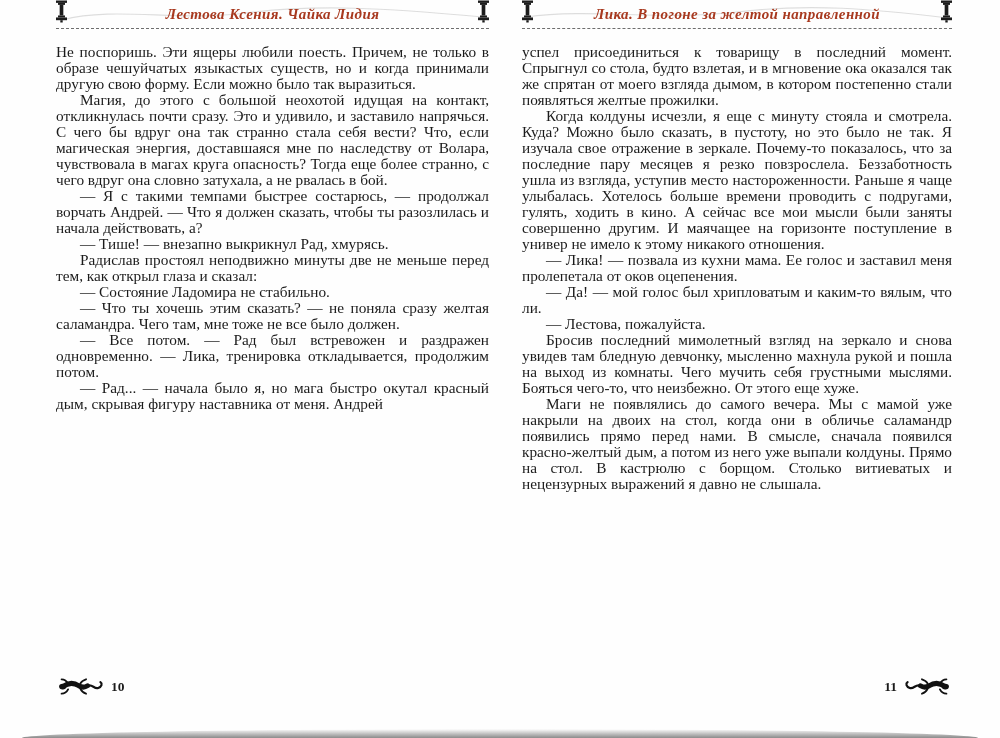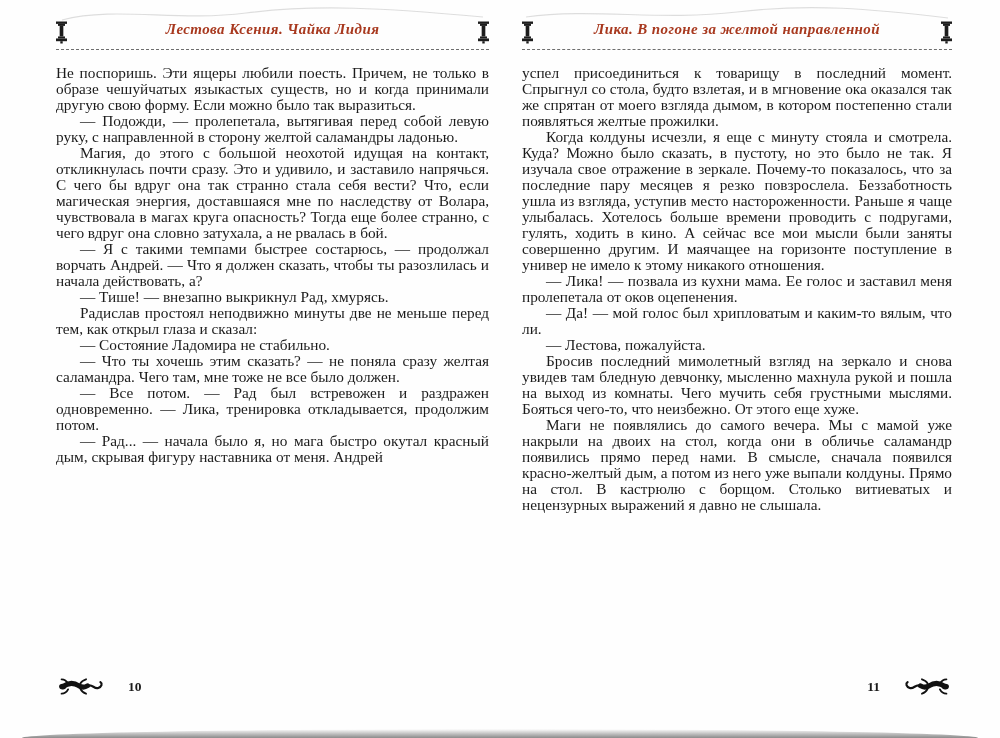--- a/index.html
+++ b/index.html
@@ -16,22 +16,21 @@
   .page-left  { left: 56px;  width: 433px; }
   .page-right { left: 522px; width: 430px; }
 
   .flourish {
     position: absolute; top: 4px; left: 0; width: 100%; height: 20px;
     opacity: .8; pointer-events: none;
   }
 
   .page-header {
     position: relative;
-    display: flex; align-items: flex-start; gap: 8px;
-    padding-top: 21px;
+    display: flex; align-items: flex-end; gap: 8px;
   }
   .header-title {
     flex: 1; text-align: center;
     font-style: italic; font-weight: bold;
     font-size: 15px; letter-spacing: .4px;
     color: var(--header-text, #a8391f);
     white-space: nowrap; overflow: hidden;
   }
   .ornament { display: inline-flex; align-items: center; }
   .header-rule {
@@ -47,21 +46,21 @@
     font-size: 15.3px;
     line-height: 16px;
     text-align: justify;
     color: var(--body-text, #1b1b1b);
   }
   .page-text p { text-indent: 24px; }
   .page-text p:first-child { text-indent: 0; }
 
   .page-footer {
     position: absolute; bottom: 42px;
-    display: flex; align-items: center; gap: 24px;
+    display: flex; align-items: center; gap: 7px;
     font-weight: bold; font-size: 13.5px;
     color: var(--body-text, #1b1b1b);
     justify-content: center;
   }
   .page-left  .page-footer { left: 2px; }
   .page-right .page-footer { right: 2px; }
   .lizard { display: inline-flex; align-items: center; }
   .mirror { transform: scaleX(-1); }
 
   .scan-shadow {
@@ -102,21 +101,20 @@
           <rect x="2.2" y="16.3" width="7.6" height="2.2"></rect>
           <rect x="0" y="18.5" width="12" height="3"></rect>
           <rect x="4.7" y="21.5" width="2.6" height="2.5"></rect>
         </svg>
       </span>
     </header>
     <div class="header-rule"></div>
 
     <div class="page-text">
         <p>Не поспоришь. Эти ящеры любили поесть. Причем, не только в образе чешуйчатых языкастых существ, но и когда принимали другую свою форму. Если можно было так выразиться.</p>
-        <p>— Подожди, — пролепетала, вытягивая перед собой левую руку, с направленной в сторону желтой саламандры ладонью.</p>
         <p>Магия, до этого с большой неохотой идущая на контакт, откликнулась почти сразу. Это и удивило, и заставило напрячься. С чего бы вдруг она так странно стала себя вести? Что, если магическая энергия, доставшаяся мне по наследству от Волара, чувствовала в магах круга опасность? Тогда еще более странно, с чего вдруг она словно затухала, а не рвалась в бой.</p>
         <p>— Я с такими темпами быстрее состарюсь, — продолжал ворчать Андрей. — Что я должен сказать, чтобы ты разозлилась и начала действовать, а?</p>
         <p>— Тише! — внезапно выкрикнул Рад, хмурясь.</p>
         <p>Радислав простоял неподвижно минуты две не меньше перед тем, как открыл глаза и сказал:</p>
         <p>— Состояние Ладомира не стабильно.</p>
         <p>— Что ты хочешь этим сказать? — не поняла сразу желтая саламандра. Чего там, мне тоже не все было должен.</p>
         <p>— Все потом. — Рад был встревожен и раздражен одновременно. — Лика, тренировка откладывается, продолжим потом.</p>
         <p>— Рад... — начала было я, но мага быстро окутал красный дым, скрывая фигуру наставника от меня. Андрей</p>
       </div>
 

